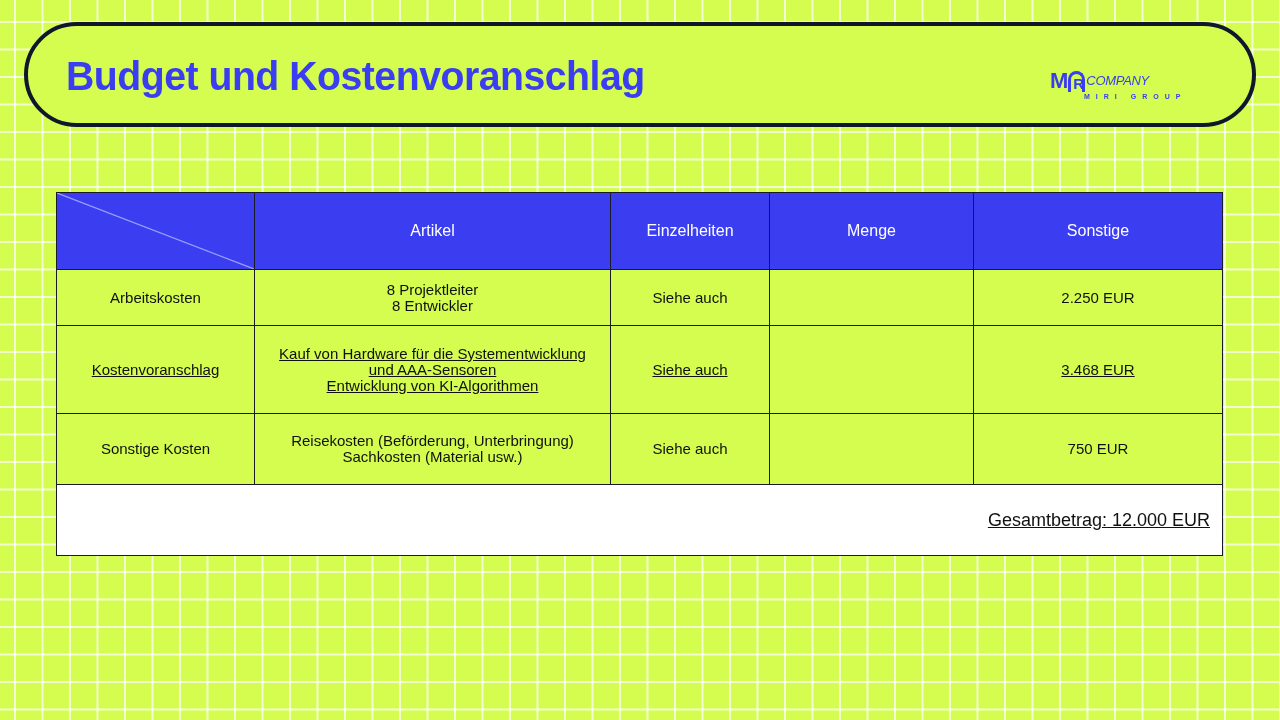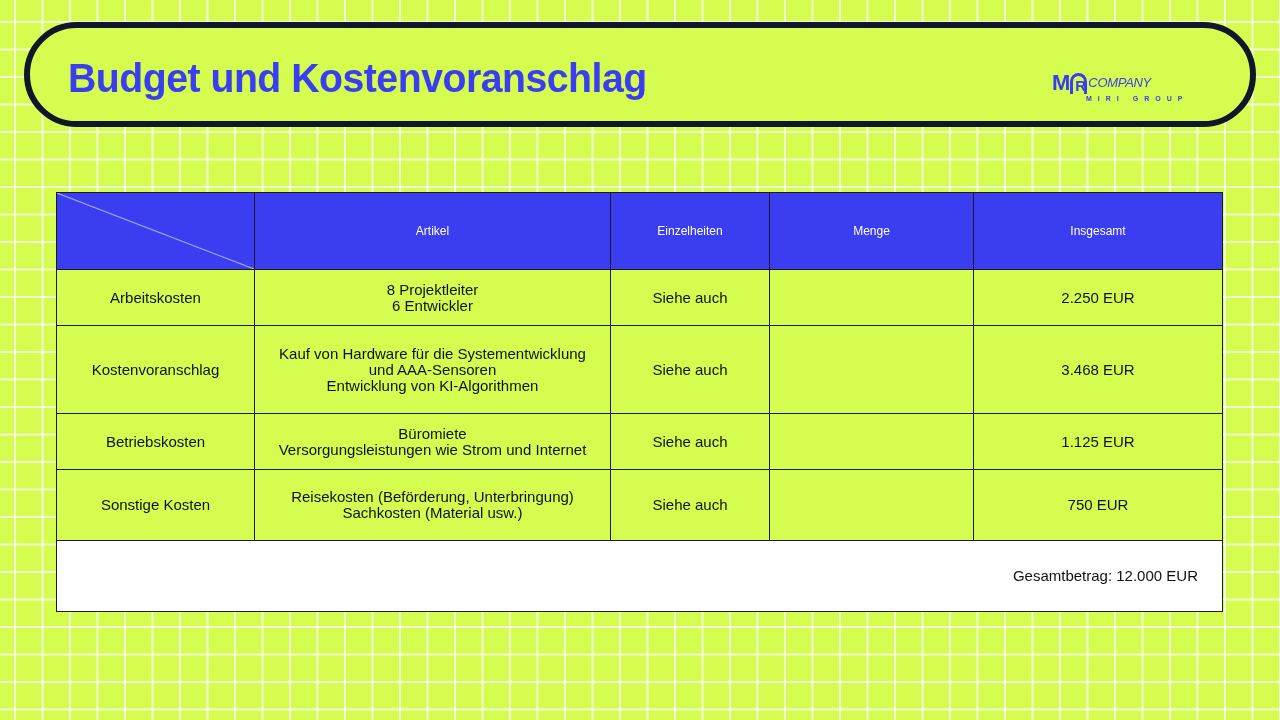--- a/index.html
+++ b/index.html
@@ -9,21 +9,21 @@
       background-image:
         linear-gradient(to right, rgba(255,255,255,0.75) 2px, transparent 2px),
         linear-gradient(to bottom, rgba(255,255,255,0.75) 2px, transparent 2px);
       background-size: 27.5px 27.5px;
       background-position: 14px 21px;
       font-family: "Liberation Sans", sans-serif;
     }
     .header-pill {
       position: absolute; left: 24px; top: 22px; width: 1232px; height: 105px;
       box-sizing: border-box;
-      border: 6px solid #0f172a; border-radius: 54px;
+      border: 4px solid #0f172a; border-radius: 54px;
       background: #d4fd4f;
     }
     .title {
       position: absolute; left: 38px; top: 28px; margin: 0;
       font-family: "Liberation Sans", sans-serif;
       font-weight: 700; font-size: 40px; color: #3a3df0;
       letter-spacing: -0.5px; transform: scaleX(0.98); transform-origin: left;
     }
     .logo {
       position: absolute; left: 1022px; top: 40px; width: 160px; height: 40px;
@@ -42,32 +42,32 @@
     .budget-table {
       position: absolute; left: 56px; top: 192px; width: 1166px;
       border-collapse: collapse; table-layout: fixed;
       font-family: "Liberation Sans", sans-serif; font-size: 15px; color: #111;
     }
     .budget-table td, .budget-table th {
       border: 1.5px solid #1a1a2a; text-align: center; vertical-align: middle;
       padding: 0 6px; line-height: 16px; font-weight: 400;
     }
     .budget-table thead th {
-      background: #3a3df0; color: #fff; height: 76px; font-size: 12px;
+      background: #3a3df0; color: #fff; height: 76px; font-size: 16px;
     }
     .budget-table tbody td { background: #d4fd4f; }
     .diag-cell { position: relative; padding: 0 !important; }
     .diag-cell svg { position: absolute; left: 0; top: 0; width: 100%; height: 100%; }
     .row-1 td { height: 55px; }
-    .row-2 td { height: 87px; }
+    .row-2 td { height: 87px; text-decoration: underline; }
     .row-3 td { height: 55px; }
     .row-4 td { height: 70px; }
     .total-row td {
       background: #ffffff !important; height: 70px; text-align: right;
-      padding-right: 24px; font-size: 15px;
+      padding-right: 12px; font-size: 18px; text-decoration: underline;
     }
     .line { display: block; }
   </style>
 </head>
 <body>
 
 <div class="header-pill">
   <h1 class="title">Budget und Kostenvoranschlag</h1>
   <div class="logo">
     <div class="logo-main">
@@ -92,54 +92,44 @@
   <thead>
     <tr>
       <th class="diag-cell">
         <svg viewBox="0 0 100 100" preserveAspectRatio="none">
             <line x1="0" y1="0" x2="100" y2="100" stroke="#9aa0ff" stroke-width="1.2" vector-effect="non-scaling-stroke"></line>
           </svg>
       </th>
       <th>Artikel</th>
       <th>Einzelheiten</th>
       <th>Menge</th>
-      <th>Insgesamt</th>
+      <th>Sonstige</th>
     </tr>
   </thead>
   <tbody>
     <tr class="row-1">
       <td>Arbeitskosten</td>
       <td>
         <span class="line">8 Projektleiter</span>
-        <span class="line">6 Entwickler</span>
+        <span class="line">8 Entwickler</span>
       </td>
       <td>Siehe auch</td>
       <td></td>
       <td>2.250 EUR</td>
     </tr>
     <tr class="row-2">
       <td>Kostenvoranschlag</td>
       <td>
         <span class="line">Kauf von Hardware für die Systementwicklung</span>
         <span class="line">und AAA-Sensoren</span>
         <span class="line">Entwicklung von KI-Algorithmen</span>
       </td>
       <td>Siehe auch</td>
       <td></td>
       <td>3.468 EUR</td>
-    </tr>
-    <tr class="row-3">
-      <td>Betriebskosten</td>
-      <td>
-        <span class="line">Büromiete</span>
-        <span class="line">Versorgungsleistungen wie Strom und Internet</span>
-      </td>
-      <td>Siehe auch</td>
-      <td></td>
-      <td>1.125 EUR</td>
     </tr>
     <tr class="row-4">
       <td>Sonstige Kosten</td>
       <td>
         <span class="line">Reisekosten (Beförderung, Unterbringung)</span>
         <span class="line">Sachkosten (Material usw.)</span>
       </td>
       <td>Siehe auch</td>
       <td></td>
       <td>750 EUR</td>

